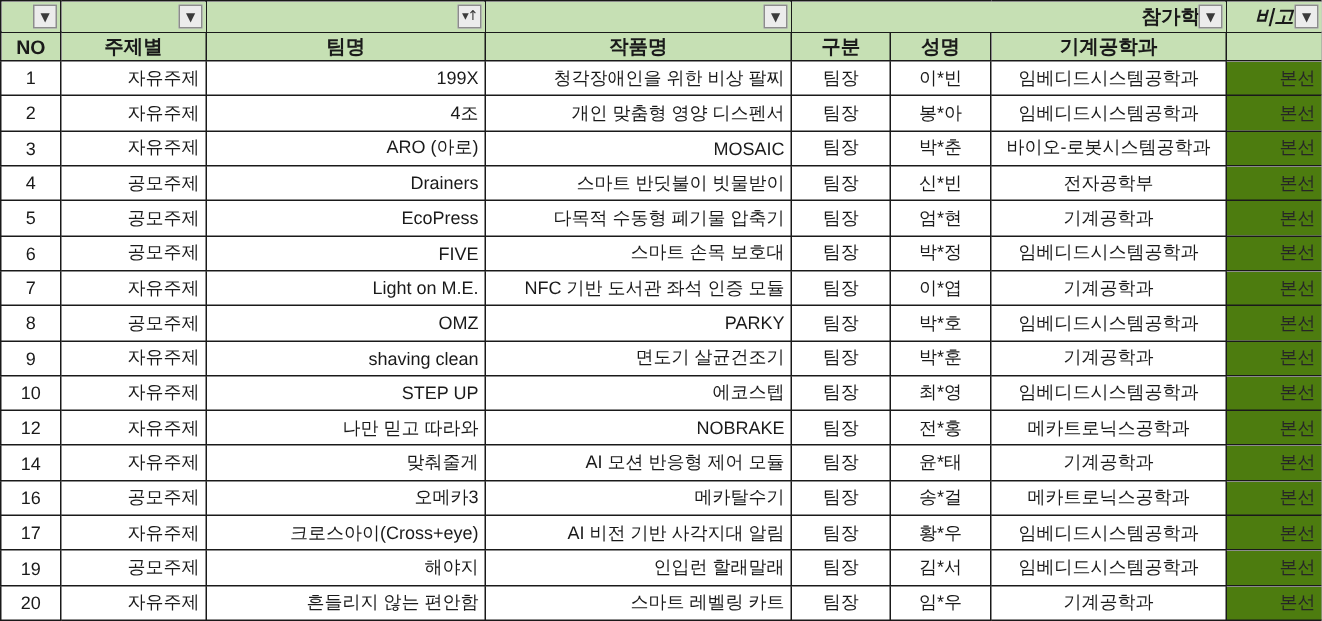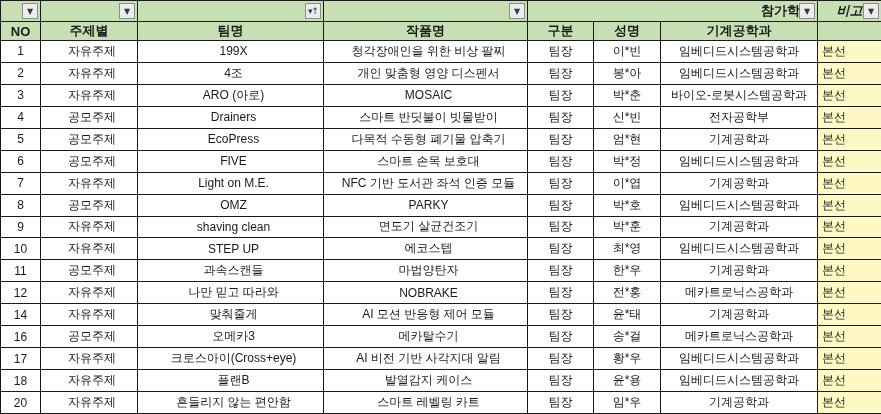--- a/index.html
+++ b/index.html
@@ -32,22 +32,22 @@
     border: 1px solid #8c8c8c;
     font-size: 8px; line-height: 13px;
     color: #3b3b3b;
     padding: 0; text-align: center;
     font-family: "DejaVu Sans", sans-serif;
     cursor: pointer;
   }
   .fbtn.sorted { font-size: 9px; letter-spacing: -1px; }
 
   td.c { text-align: center; }
-  td.l { text-align: center; padding-left: 10px; }
-  td.note { background: #fef9c3; text-align: left; color: #262626; }
+  td.l { text-align: right; padding-left: 10px; }
+  td.note { background: #4d7c0f; text-align: right; color: #262626; }
   .participants-label { display: inline-block; width: 100%; text-align: right; }
 </style>
 </head>
 <body>
 
 <table class="sheet">
   <colgroup>
     <col style="width:40px">
       <col style="width:97px">
       <col style="width:186px">
@@ -195,30 +195,20 @@
     <td class="c">10</td>
     <td class="l">자유주제</td>
     <td class="l">STEP UP</td>
     <td class="l">에코스텝</td>
     <td class="c">팀장</td>
     <td class="c">최*영</td>
     <td class="c">임베디드시스템공학과</td>
     <td class="note">본선</td>
   </tr>
 
-  <tr>
-    <td class="c">11</td>
-    <td class="l">공모주제</td>
-    <td class="l">과속스캔들</td>
-    <td class="l">마법양탄자</td>
-    <td class="c">팀장</td>
-    <td class="c">한*우</td>
-    <td class="c">기계공학과</td>
-    <td class="note">본선</td>
-  </tr>
 
   <tr>
     <td class="c">12</td>
     <td class="l">자유주제</td>
     <td class="l">나만 믿고 따라와</td>
     <td class="l">NOBRAKE</td>
     <td class="c">팀장</td>
     <td class="c">전*홍</td>
     <td class="c">메카트로닉스공학과</td>
     <td class="note">본선</td>
@@ -252,31 +242,31 @@
     <td class="c">17</td>
     <td class="l">자유주제</td>
     <td class="l">크로스아이(Cross+eye)</td>
     <td class="l">AI 비전 기반 사각지대 알림</td>
     <td class="c">팀장</td>
     <td class="c">황*우</td>
     <td class="c">임베디드시스템공학과</td>
     <td class="note">본선</td>
   </tr>
 
-  <tr>
-    <td class="c">18</td>
-    <td class="l">자유주제</td>
-    <td class="l">플랜B</td>
-    <td class="l">발열감지 케이스</td>
-    <td class="c">팀장</td>
-    <td class="c">윤*용</td>
-    <td class="c">임베디드시스템공학과</td>
-    <td class="note">본선</td>
-  </tr>
-
+
+  <tr>
+    <td class="c">19</td>
+    <td class="l">공모주제</td>
+    <td class="l">해야지</td>
+    <td class="l">인입런 할래말래</td>
+    <td class="c">팀장</td>
+    <td class="c">김*서</td>
+    <td class="c">임베디드시스템공학과</td>
+    <td class="note">본선</td>
+  </tr>
 
   <tr>
     <td class="c">20</td>
     <td class="l">자유주제</td>
     <td class="l">흔들리지 않는 편안함</td>
     <td class="l">스마트 레벨링 카트</td>
     <td class="c">팀장</td>
     <td class="c">임*우</td>
     <td class="c">기계공학과</td>
     <td class="note">본선</td>

